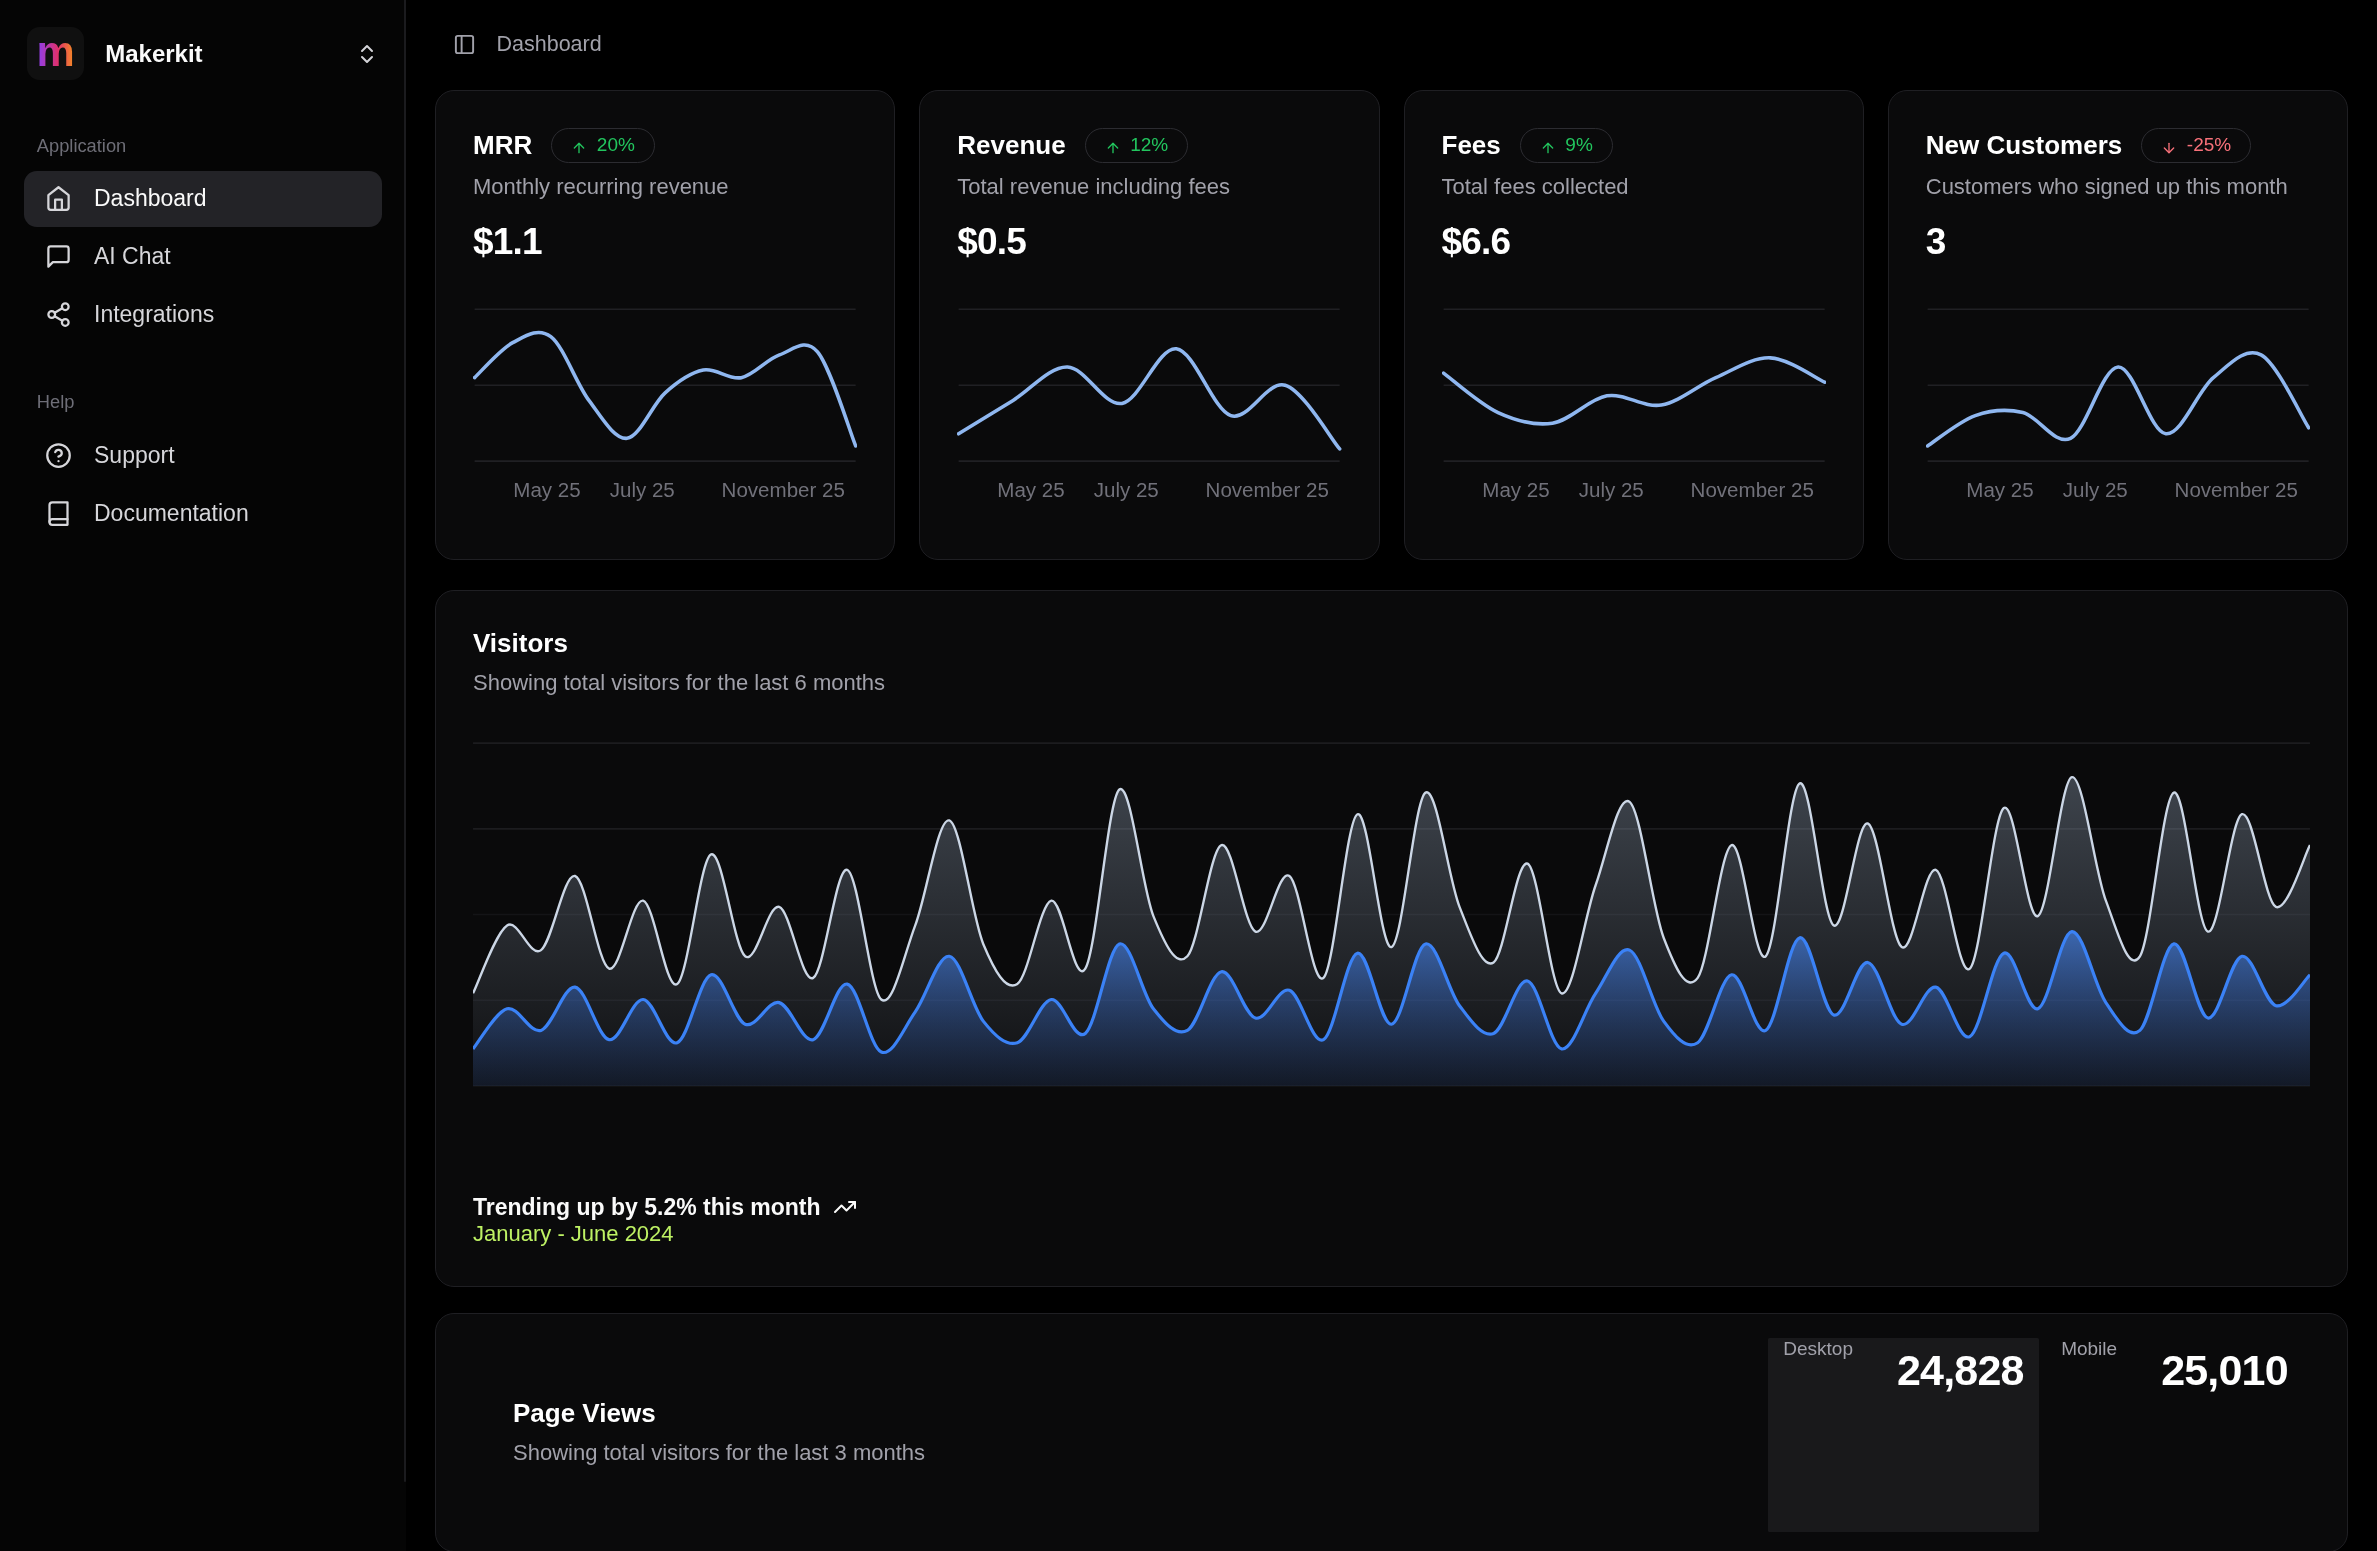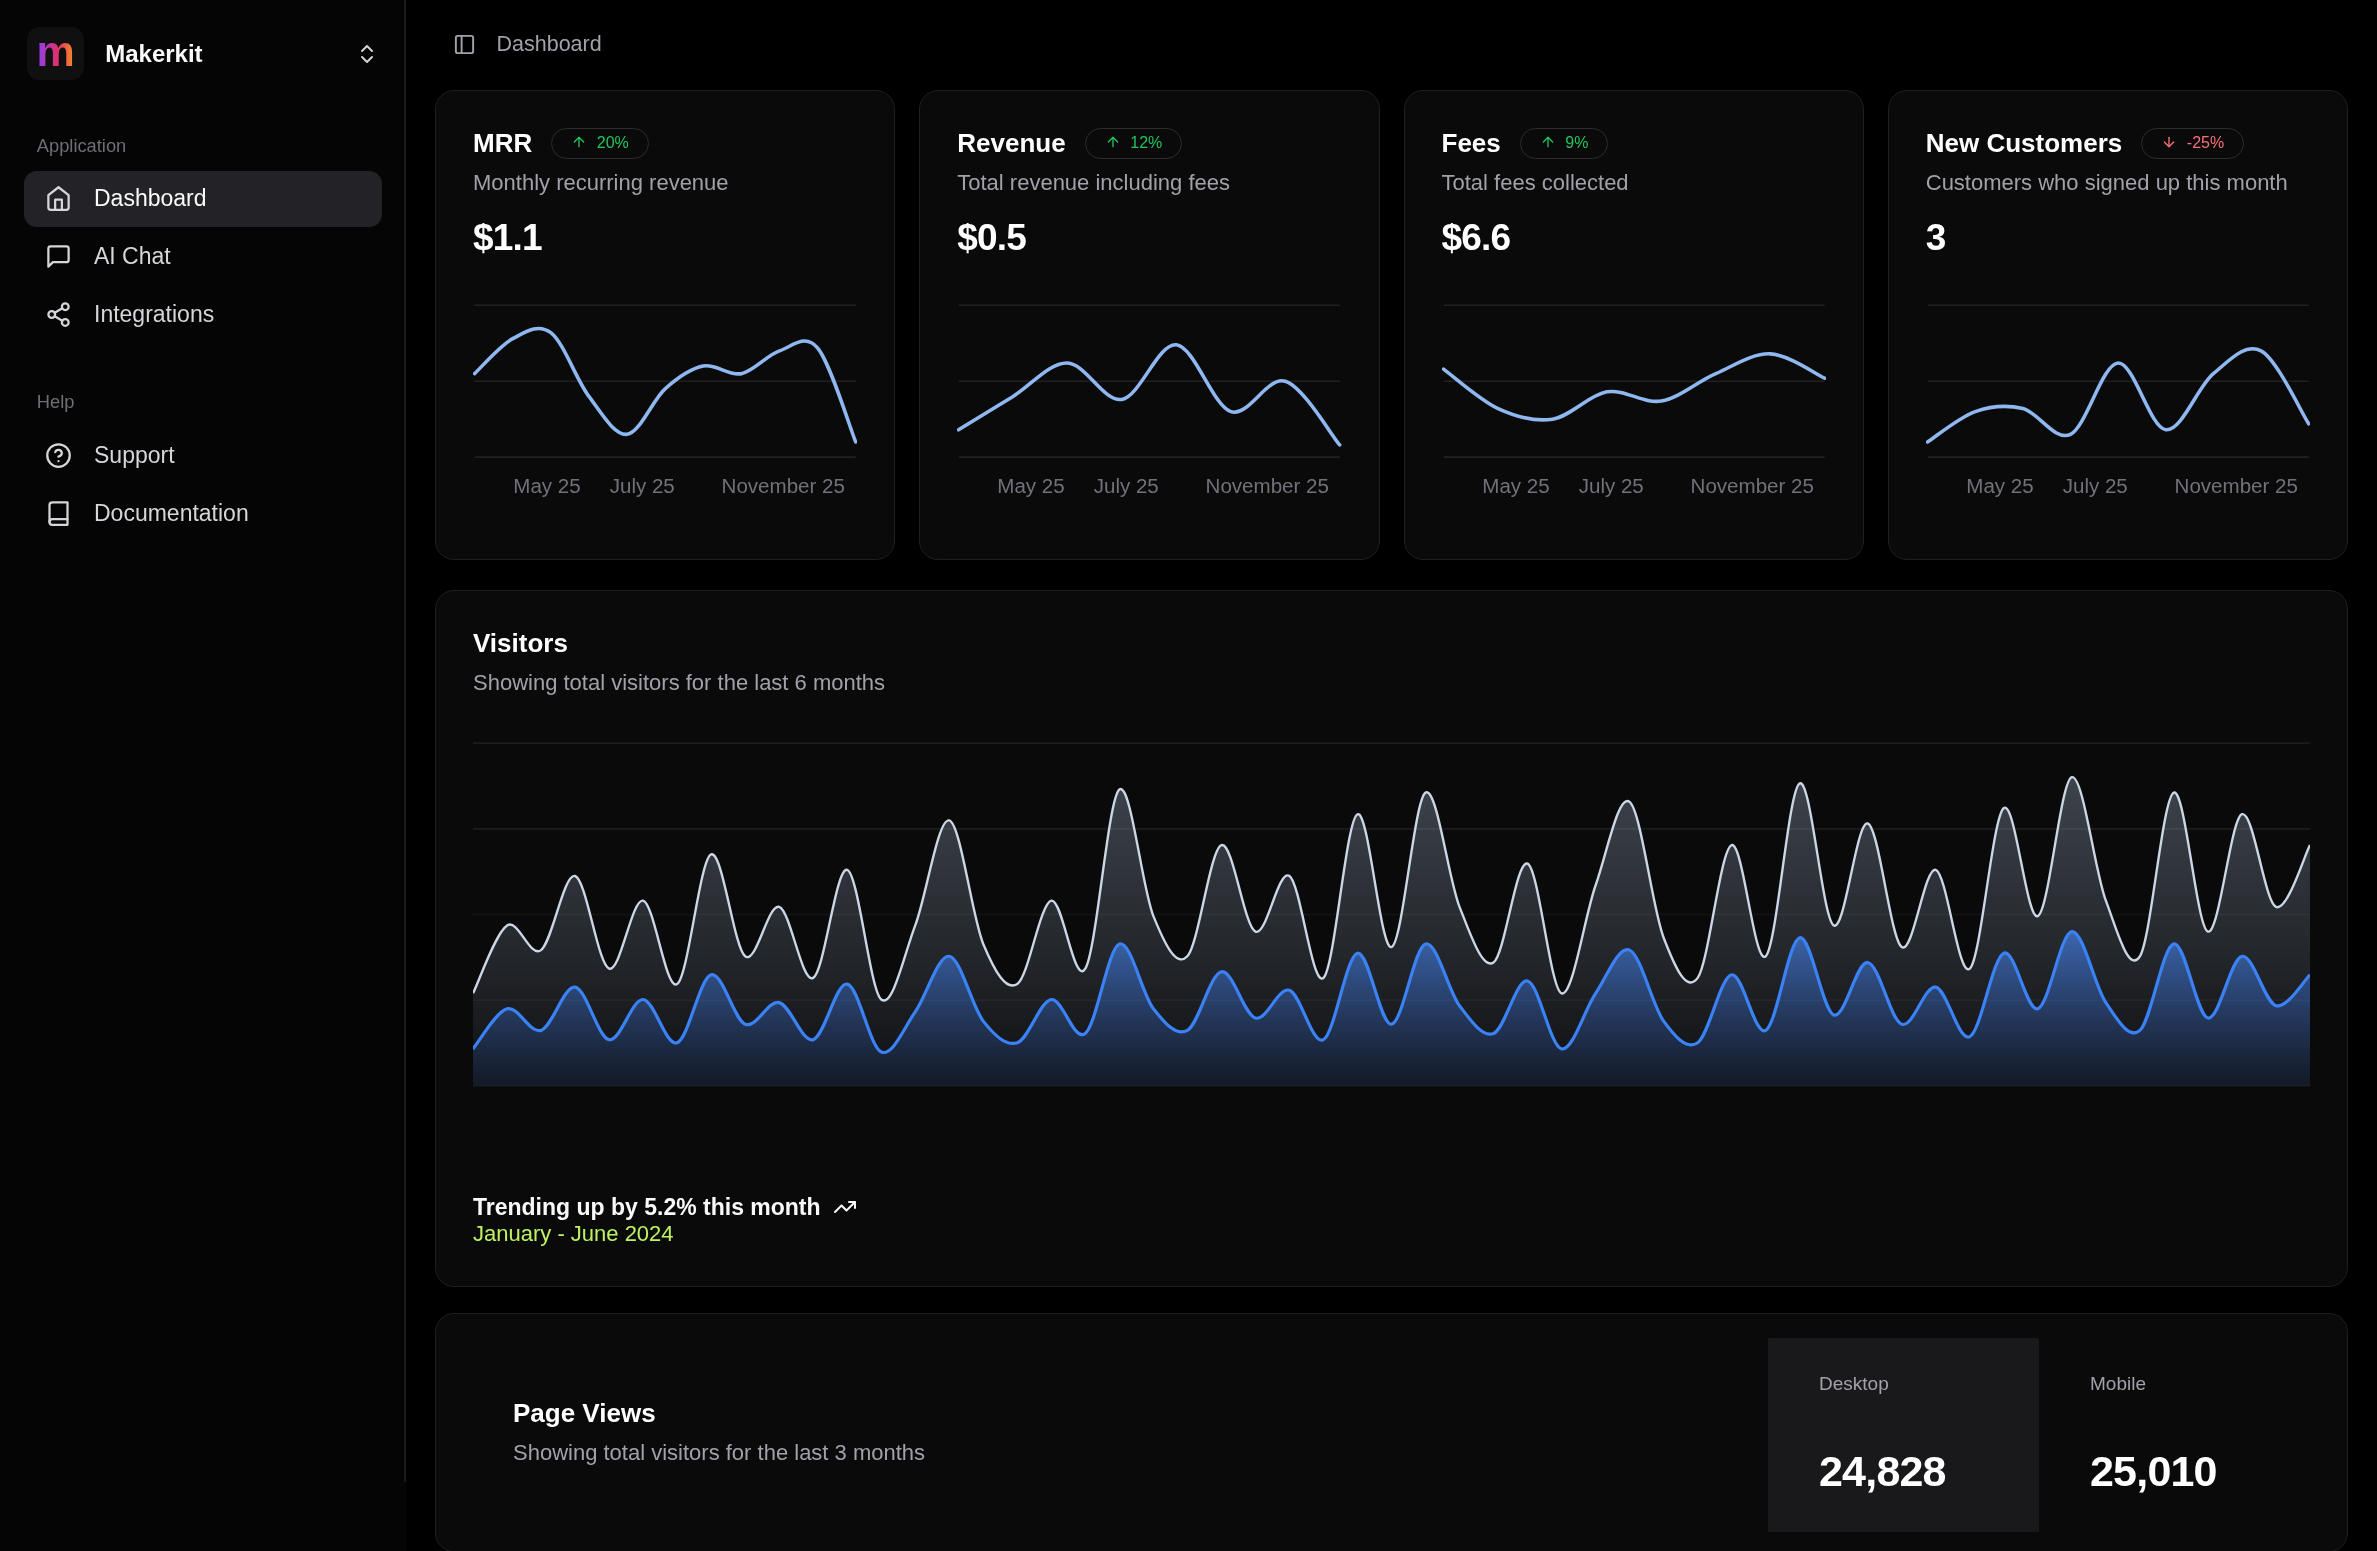--- a/index.html
+++ b/index.html
@@ -55,23 +55,23 @@
   .card {
     background:#0a0a0b; border:1.6px solid #1f1f23; border-radius:19px;
   }
   .stat-card {
     flex:1; height:470px; padding:37px 37px 0 37px;
     display:flex; flex-direction:column; min-width:0;
   }
   .stat-head { display:flex; align-items:center; gap:19px; }
   .stat-title { font-size:26px; font-weight:600; color:#fff; }
   .badge {
-    display:inline-flex; align-items:flex-start; gap:9.6px;
+    display:inline-flex; align-items:flex-end; gap:9.6px;
     border:1.6px solid #2c2c31; border-radius:796px; padding:5.6px 19px;
-    font-size:16px; font-weight:500; color:#22c55e;
+    font-size:19px; font-weight:500; color:#22c55e;
   }
   .badge .icon-down { display:none; }
   .badge.down { color:#f8717a; }
   .badge.down .icon-down { display:inline-flex; }
   .stat-sub { margin-top:11px; font-size:22px; color:#a1a1aa; }
   .stat-value { margin-top:21px; font-size:37px; font-weight:700; letter-spacing:-0.8px; color:#fff; }
   .spark-svg { width:100%; display:block; margin-top:40px; }
 
   .visitors-card { margin-top:30px; height:782px; padding:37px; display:flex; flex-direction:column; }
   .section-title { font-size:26px; font-weight:600; color:#fff; }
@@ -79,21 +79,21 @@
   .visitors-svg { width:100%; display:block; margin-top:40px; }
   .visitors-footer { margin-top:auto; padding-bottom:1.6px; }
   .trend-line { display:flex; align-items:center; gap:12.8px; font-size:23px; font-weight:600; color:#fafafa; }
   .trend-line .trend-icon { color:#fafafa; display:flex; }
   .range-line { font-size:22px; color:#bef264; }
 
   .pageviews-card { margin-top:26px; height:272px; display:flex; align-items:stretch; }
   .pv-left { flex:1; display:flex; flex-direction:column; justify-content:center; padding-left:77px; }
   .pv-right { display:flex; align-items:stretch; padding:24px 37px 19px 0; }
   .pv-stat {
-    width:271px; padding:0 51px; display:flex; flex-direction:column;
+    width:271px; padding:0 51px; display:flex; flex-direction:row;
     justify-content:center; cursor:pointer; border-radius:1.6px;gap:44px;
   }
   .pv-stat.active { background:#19191b; }
   .pv-stat-label { font-size:19px; color:#a1a1aa; }
   .pv-stat-value { margin-top:8px; font-size:43px; font-weight:700; letter-spacing:-0.8px; color:#fff; }
 
   svg.icon { stroke:currentColor; fill:none; stroke-width:2; stroke-linecap:round; stroke-linejoin:round; }
 </style>
 </head>
 <body>

